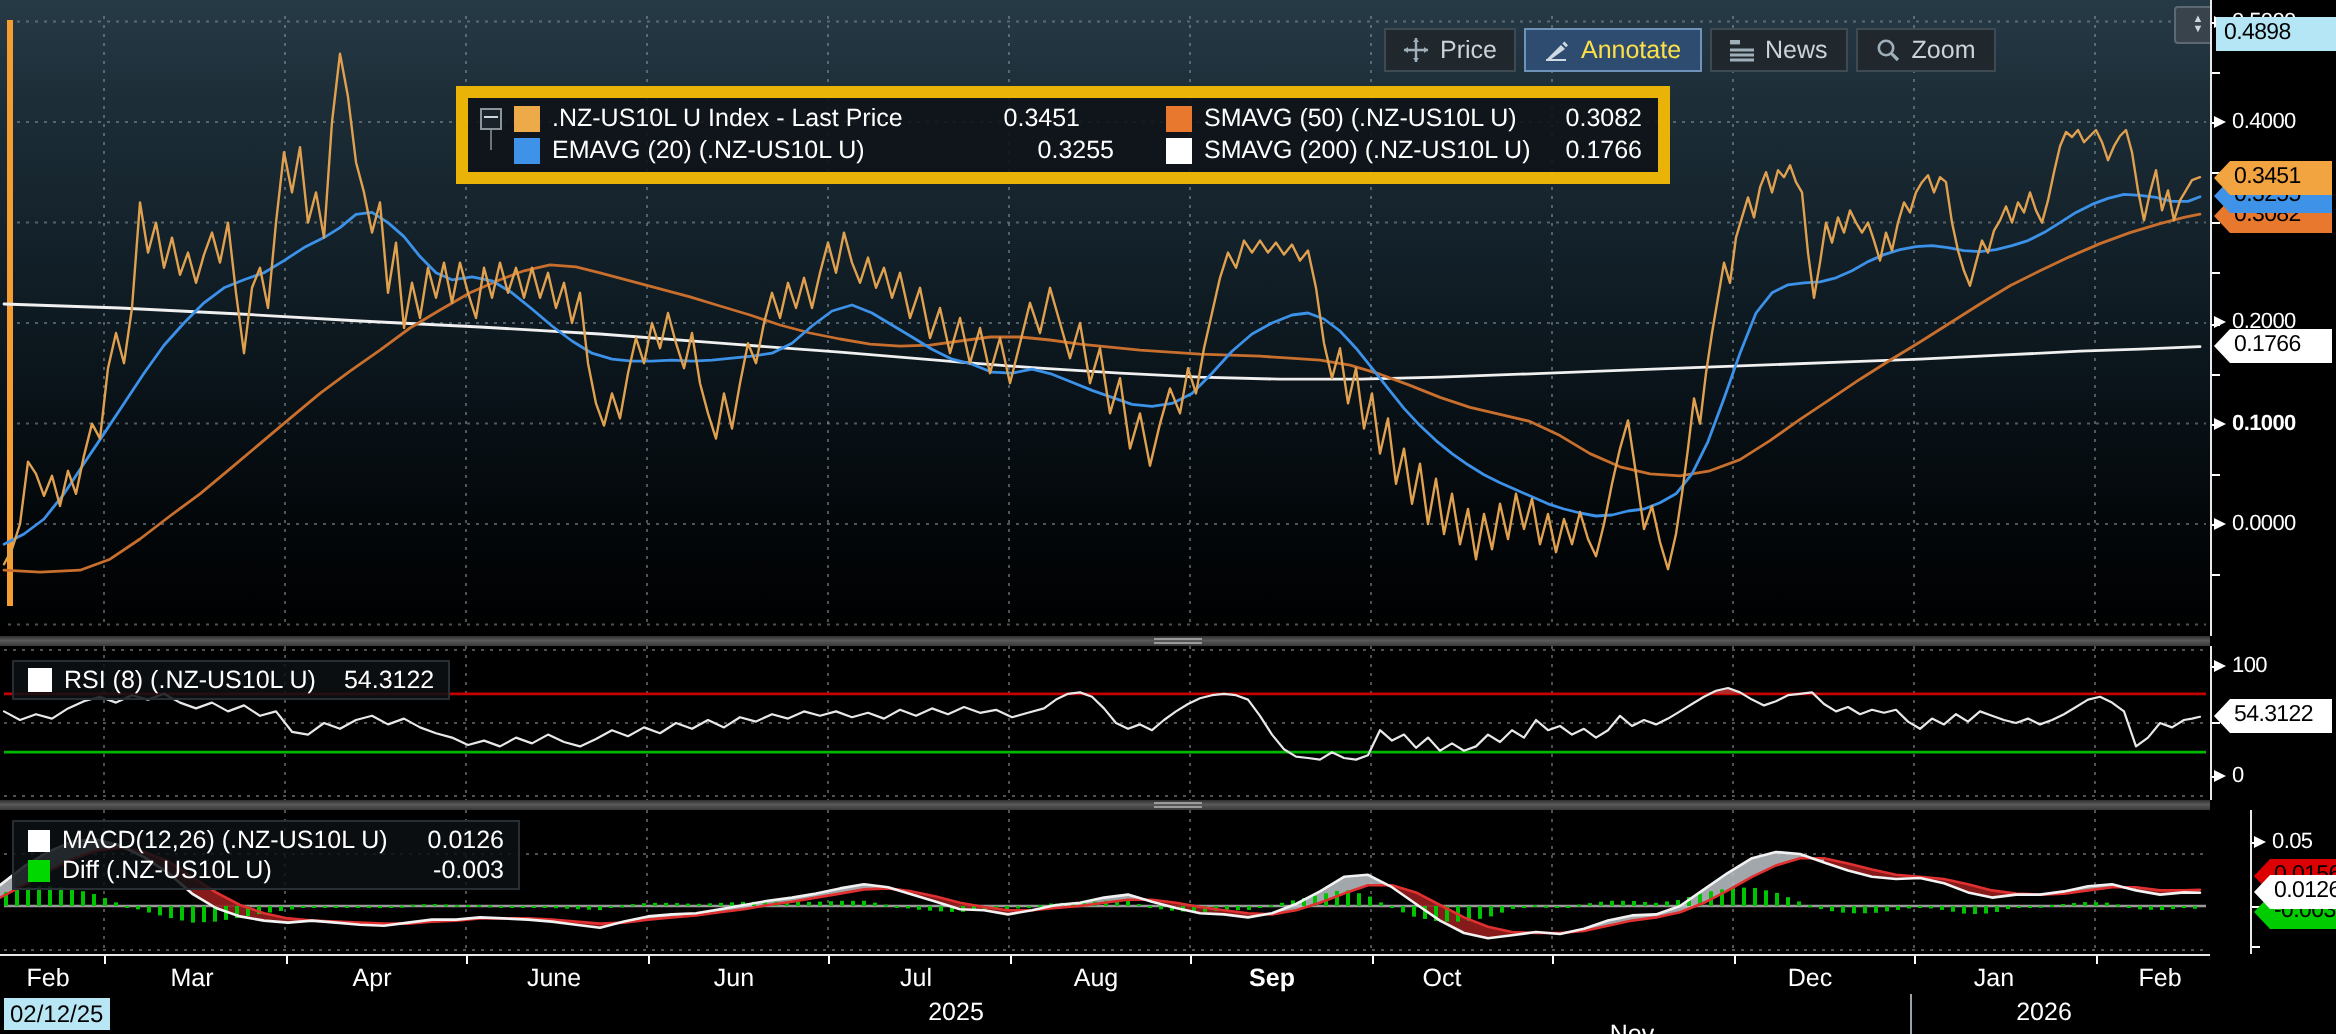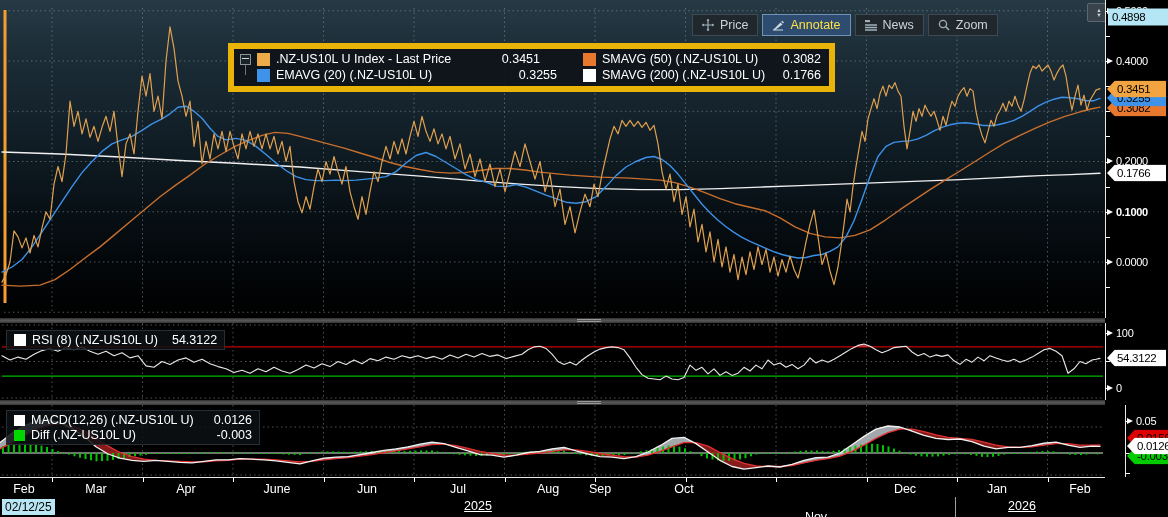--- a/index.html
+++ b/index.html
@@ -52,21 +52,21 @@
      background:rgba(12,16,20,0.85);border:1px solid #272f35;padding:2px 7px;font-size:12.5px;}
   #legend-rsi .sw{width:12px;height:12px;}
   #legend-macd{position:absolute;top:410px;left:6px;background:rgba(12,16,20,0.85);
      border:1px solid #272f35;padding:2px 7px;font-size:12.5px;display:grid;row-gap:1px;}
   .mrow{display:flex;align-items:center;gap:6px;width:238px;}
   .mrow .sw{width:11px;height:11px;flex:none;}
   #xaxis{position:absolute;top:477px;left:0;width:1105px;height:40px;background:#000;
      border-top:1px solid #e6e6e6;box-sizing:border-box;}
   .xtick{position:absolute;top:0;width:1px;height:4px;background:#fff;}
   .month{position:absolute;top:4px;transform:translateX(-50%);font-size:12.5px;color:#fff;}
-  .year{position:absolute;top:21px;transform:translateX(-50%);font-size:12.5px;color:#fff;text-decoration:underline;}
+  .year{position:absolute;top:21px;transform:translateX(-50%);font-size:12.5px;color:#fff;}
   #year-divider{position:absolute;left:955px;top:19px;width:1px;height:20px;background:#98a2a8;}
   #date-badge{position:absolute;left:2px;top:21px;background:#b9e6f4;color:#000;
      font-size:12px;padding:0 3px;height:16px;line-height:16px;}
   #corner{position:absolute;left:1105px;top:477px;width:63px;height:40px;background:#000;}
 </style>
 </head>
 <body>
 
 <div id="root">
 
@@ -581,22 +581,22 @@
       <span class="xtick" style="left: 866.5px;"></span>
       <span class="xtick" style="left: 957px;"></span>
       <span class="xtick" style="left: 1047.5px;"></span>
       <span class="month" style="left: 24px;">Feb</span>
       <span class="month" style="left: 96px;">Mar</span>
       <span class="month" style="left: 186px;">Apr</span>
       <span class="month" style="left: 277px;">June</span>
       <span class="month" style="left: 367px;">Jun</span>
       <span class="month" style="left: 458px;">Jul</span>
       <span class="month" style="left: 548px;">Aug</span>
-      <span class="month" style="left: 600px;">Sep</span>
-      <span class="month" style="left: 684px;">Oct</span>
+      <span class="month" style="left: 636px; font-weight: bold;">Sep</span>
+      <span class="month" style="left: 721px;">Oct</span>
       <span class="month" style="left: 816px; margin-top: 28px;">Nov</span>
       <span class="month" style="left: 905px;">Dec</span>
       <span class="month" style="left: 997px;">Jan</span>
       <span class="month" style="left: 1080px;">Feb</span>
       <span class="year" style="left: 478px;">2025</span>
       <span class="year" style="left: 1022px;">2026</span>
     </div>
   <div id="corner"></div>
 
 </div>

